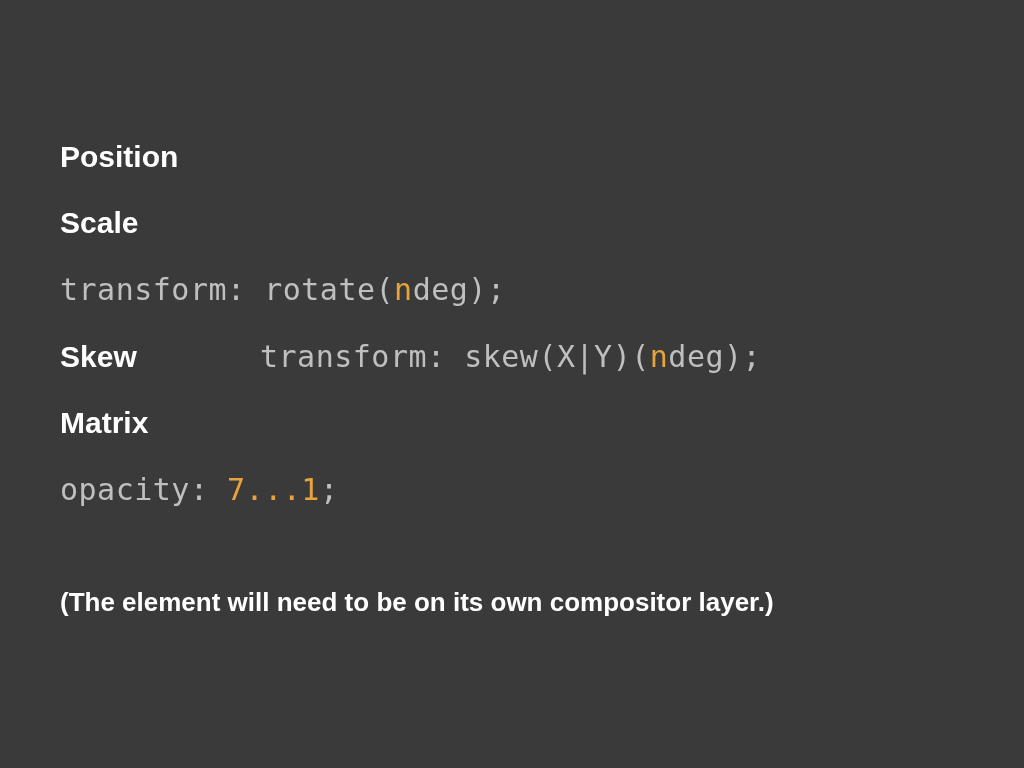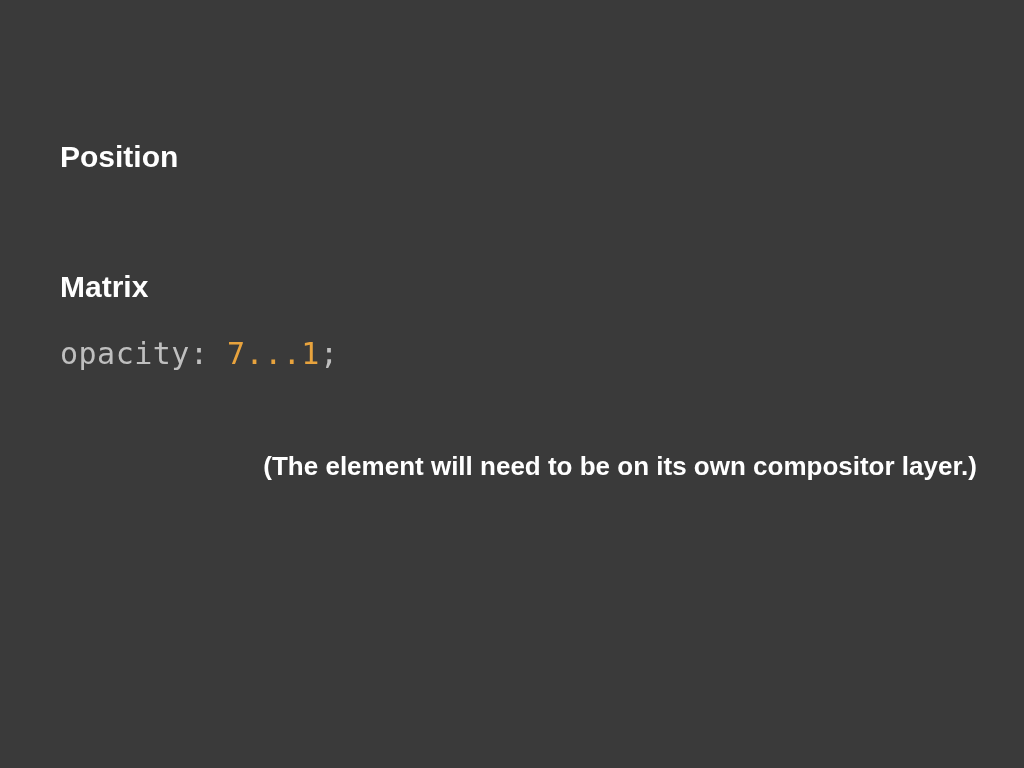--- a/index.html
+++ b/index.html
@@ -8,21 +8,21 @@
       box-sizing: border-box;
     }
     body {
       width: 1024px;
       height: 768px;
       background: #3a3a3a;
       font-family: -apple-system, BlinkMacSystemFont, "Helvetica Neue", Arial, sans-serif;
       overflow: hidden;
     }
     .slide {
-      padding: 140px 47px 60px 60px;
+      padding: 140px 60px 60px 60px;
       height: 100%;
       display: flex;
       flex-direction: column;
     }
     .rows {
       display: flex;
       flex-direction: column;
       gap: 32px;
     }
     .row {
@@ -41,37 +41,43 @@
       font-size: 30px;
       color: #bfbfbf;
       white-space: pre;
       letter-spacing: 0.5px;
     }
     .code .hl {
       color: #e8a33d;
     }
     .footnote {
       margin-top: 80px;
-      text-align: right;
+      text-align: left;
       color: #ffffff;
       font-weight: 700;
       font-size: 26px;
     }
   </style>
 </head>
 <body>
 
 <div class="slide">
   <div class="rows" id="rows-container">
       <div class="row">
         <div class="label">Position</div>
       </div>
       <div class="row">
+        <div class="label">Scale</div>
       </div>
       <div class="row">
+        <div class="code"><span>transform: rotate(</span><span class="hl">n</span><span>deg);</span></div>
+      </div>
+      <div class="row">
+        <div class="label">Skew</div>
+        <div class="code"><span>transform: skew(X|Y)(</span><span class="hl">n</span><span>deg);</span></div>
       </div>
       <div class="row">
         <div class="label">Matrix</div>
       </div>
       <div class="row">
         <div class="code"><span>opacity: </span><span class="hl">7...1</span><span>;</span></div>
       </div>
     </div>
   <div class="footnote">(The element will need to be on its own compositor layer.)</div>
 </div>

